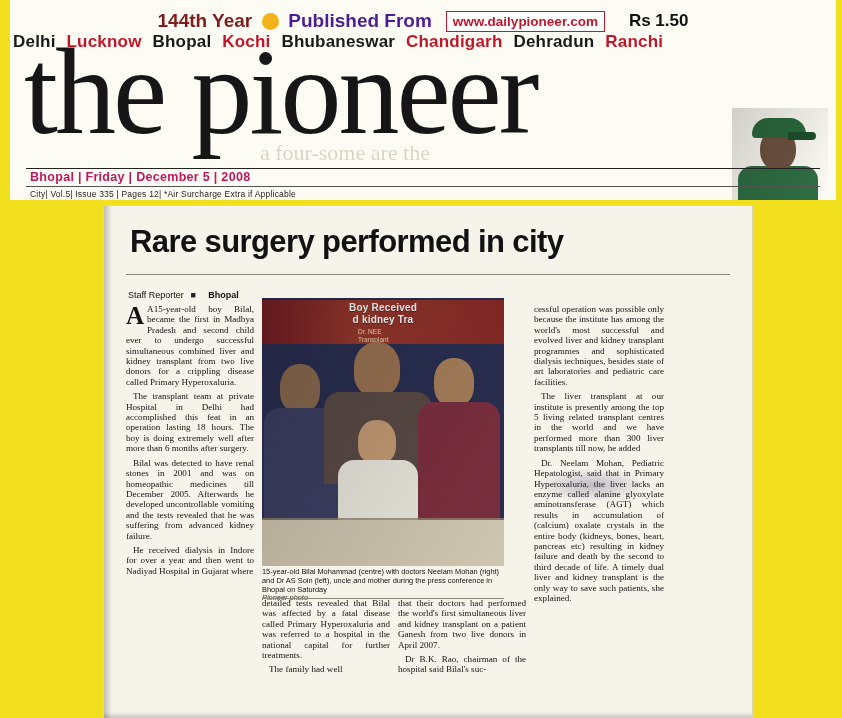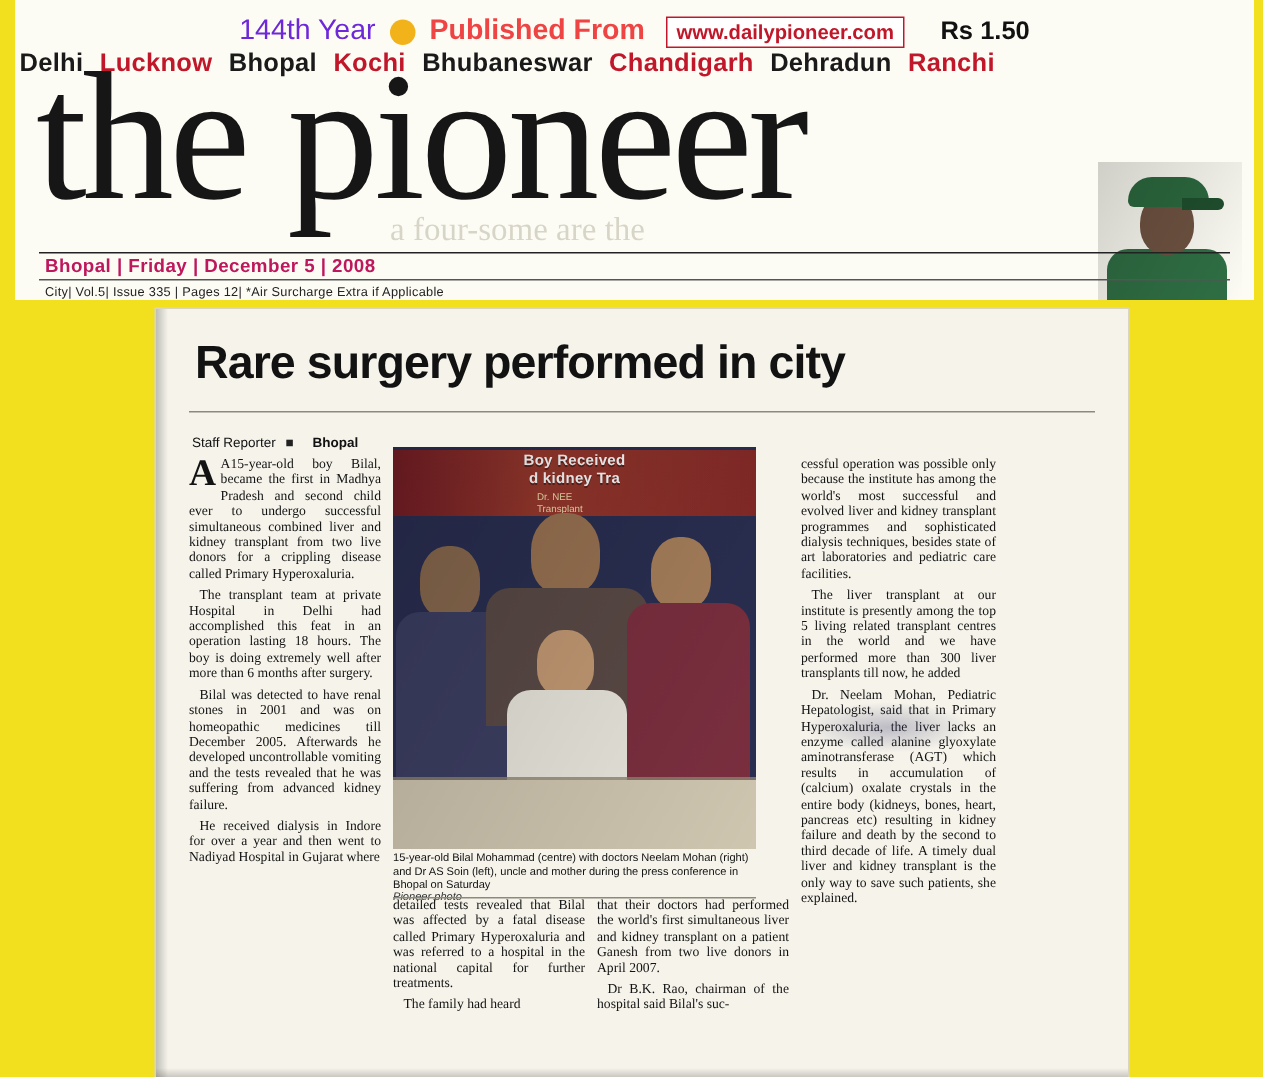--- a/index.html
+++ b/index.html
@@ -14,28 +14,28 @@
     position:absolute;left:10px;top:0;width:826px;height:200px;
     background:#fdfcf4;
     overflow:hidden;
   }
   .mast-topline{
     position:absolute;left:0;top:6px;width:100%;height:30px;
     display:flex;align-items:center;justify-content:center;
     font-family:"Liberation Sans", sans-serif;
   }
   .mast-year{
-    font-weight:normal;font-size:19px;color:#6d28d9;letter-spacing:0px;
+    font-weight:bold;font-size:19px;color:#7f1d1d;letter-spacing:0px;
   }
   .mast-dot{
     display:inline-block;width:17px;height:17px;border-radius:50%;
     background:#f2b31a;margin:0 9px 0 10px;
   }
   .mast-pub{
-    font-weight:bold;font-size:19px;color:#ef4444;margin-right:14px;
+    font-weight:bold;font-size:19px;color:#4c1d95;margin-right:14px;
   }
   .mast-url{
     border:1.5px solid #c0182a;background:#fff;color:#c0182a;
     font-family:"Liberation Sans", sans-serif;font-weight:bold;font-size:13.5px;
     padding:2px 6px;letter-spacing:0px;
   }
   .mast-price{
     font-family:"Liberation Sans", sans-serif;font-weight:bold;font-size:17px;
     color:#111;margin-left:24px;
   }
@@ -272,21 +272,21 @@
 
     <div class="col" id="col1">
       <p class="first"><span class="dropcap">A</span><span>A15-year-old boy Bilal, became the first in Madhya Pradesh and second child ever to undergo successful simultaneous combined liver and kidney transplant from two live donors for a crippling disease called Primary Hyperoxaluria.</span></p>
       <p>The transplant team at private Hospital in Delhi had accomplished this feat in an operation lasting 18 hours. The boy is doing extremely well after more than 6 months after surgery.</p>
       <p>Bilal was detected to have renal stones in 2001 and was on homeopathic medicines till December 2005. Afterwards he developed uncontrollable vomiting and the tests revealed that he was suffering from advanced kidney failure.</p>
       <p>He received dialysis in Indore for over a year and then went to Nadiyad Hospital in Gujarat where</p>
     </div>
 
     <div class="col" id="col2">
       <p class="first">detailed tests revealed that Bilal was affected by a fatal disease called Primary Hyperoxaluria and was referred to a hospital in the national capital for further treatments.</p>
-      <p>The family had heard</p>
+      <p>The family had well</p>
     </div>
 
     <div class="col" id="col3">
       <p class="first">that their doctors had performed the world's first simultaneous liver and kidney transplant on a patient Ganesh from two live donors in April 2007.</p>
       <p>Dr B.K. Rao, chairman of the hospital said Bilal's suc-</p>
     </div>
 
     <div class="col" id="col4">
       <p class="first">cessful operation was possible only because the institute has among the world's most successful and evolved liver and kidney transplant programmes and sophisticated dialysis techniques, besides state of art laboratories and pediatric care facilities.</p>
       <p>The liver transplant at our institute is presently among the top 5 living related transplant centres in the world and we have performed more than 300 liver transplants till now, he added</p>

